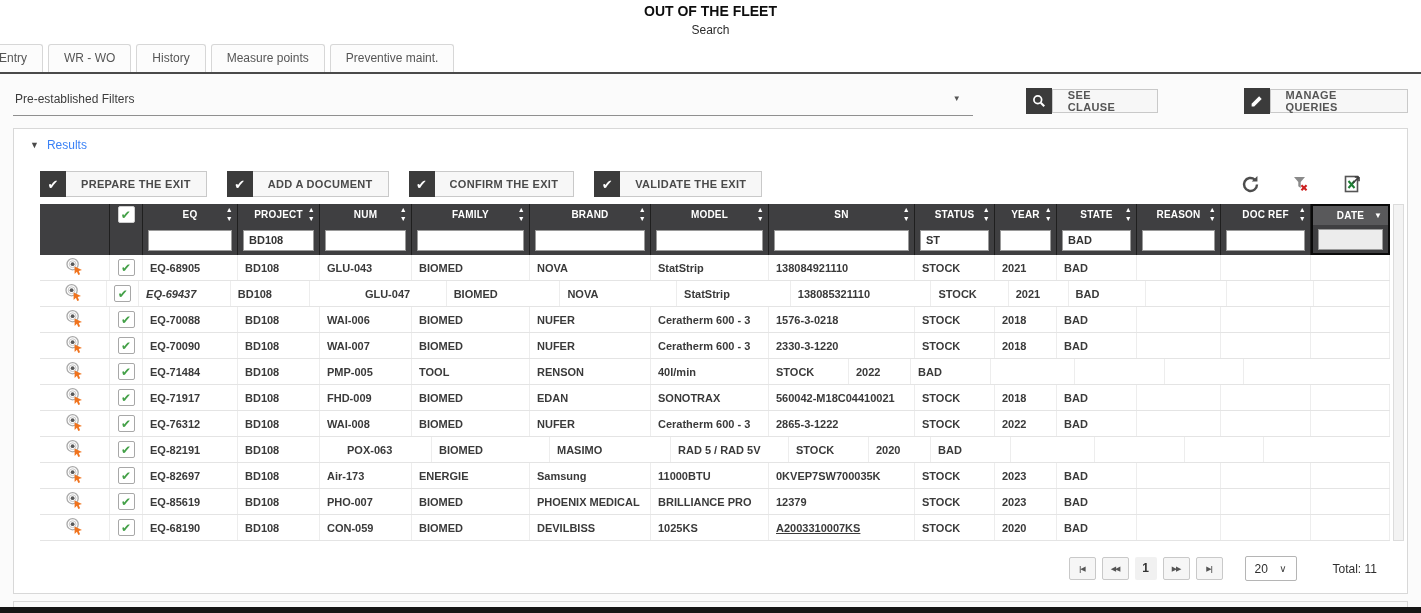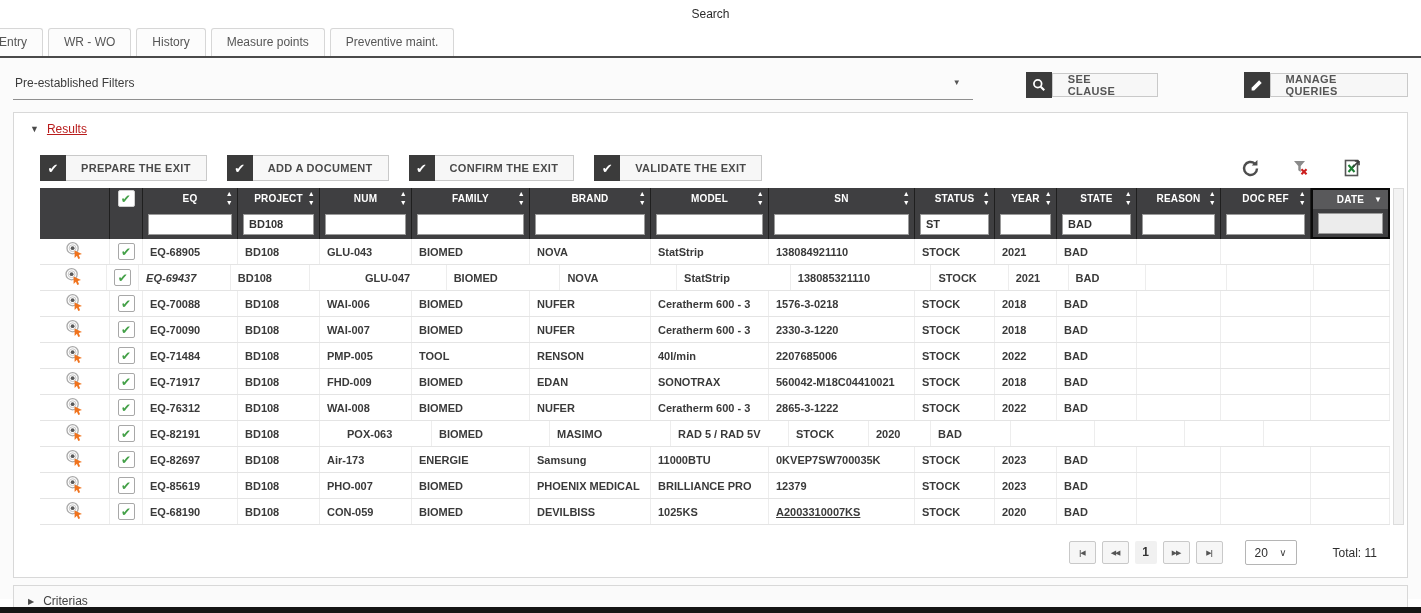--- a/index.html
+++ b/index.html
@@ -28,21 +28,21 @@
   .dark-sq { width:26px; height:26px; background:#3b3b3b; display:flex; align-items:center; justify-content:center; flex:none; }
   .lt-btn { height:24px; border:1px solid #c9c9c9; background:#f7f7f7; display:flex; align-items:center;
             padding:0 15px; font-size:11px; font-weight:bold; color:#555; letter-spacing:.4px; }
   .see-clause-wrap { margin-left:53px; }
   .manage-wrap { margin-left:86px; }
 
   
   .results-panel { margin-top:12px; border:1px solid #d8d8d8; background:#fff; height:466px; position:relative; }
   .panel-head { display:flex; align-items:center; gap:8px; padding:9px 14px 4px 16px; font-size:12px; }
   .panel-head .tri { color:#4a4a4a; font-size:9px; }
-  .panel-head .sec-label { color:#b91c1c;text-decoration:underline; }
+  .panel-head .sec-label { color:#3b82f6; }
 
   .actions-row { display:flex; align-items:center; margin:15px 0 7px 26px; }
   .action-btn { display:flex; align-items:stretch; border:1px solid #c9c9c9; background:#f7f7f7; height:26px; margin-right:20px; cursor:default; }
   .action-btn .chk { width:26px; background:#3b3b3b; color:#fff; display:flex; align-items:center; justify-content:center;
                      font-size:13px; margin:-1px 0 -1px -1px; }
   .action-btn .albl { display:flex; align-items:center; padding:0 15px; font-size:11px; font-weight:bold; color:#4a4a4a; letter-spacing:.3px; }
   .tool-icons { margin-left:auto; margin-right:44px; display:flex; gap:29px; align-items:center; }
   .tool-icon { position:relative; width:22px; height:20px; display:flex; align-items:center; justify-content:center; cursor:default; }
 
   
@@ -86,20 +86,21 @@
   .criterias-panel .tri { font-size:8px; color:#4a4a4a; }
 
   .bottom-bar { position:absolute; left:0; right:0; bottom:0; height:6px; background:#151515; }
 </style>
 </head>
 <body>
 
 <div class="page">
 
   <div class="top-header">
+    <div class="title">OUT OF THE FLEET</div>
     <div class="subtitle">Search</div>
   </div>
 
   <div class="tabbar" id="tabbar">
       <div class="tab">Entry</div>
       <div class="tab">WR - WO</div>
       <div class="tab">History</div>
       <div class="tab">Measure points</div>
       <div class="tab">Preventive maint.</div>
     </div>
@@ -433,21 +434,20 @@
                 </div>
                 <div class="td cen" style="width: 33px;">
                   <span class="rowchk">✔</span>
                 </div>
                 <div class="td" style="width: 95px;">EQ-71484</div>
                 <div class="td" style="width: 82px;">BD108</div>
                 <div class="td" style="width: 92px;">PMP-005</div>
                 <div class="td" style="width: 118px;">TOOL</div>
                 <div class="td" style="width: 121px;">RENSON</div>
                 <div class="td" style="width: 118px;">40l/min</div>
-                <div class="td" style="width: 146px;">2207685006</div>
                 <div class="td" style="width: 80px;">STOCK</div>
                 <div class="td" style="width: 62px;">2022</div>
                 <div class="td" style="width: 80px;">BAD</div>
                 <div class="td" style="width: 84px;"></div>
                 <div class="td" style="width: 90px;"></div>
                 <div class="td" style="width: 79px;"></div>
               </div>
               <div class="trow">
                 <div class="td cen" style="width: 70px;">
                   <span><svg width="19" height="19" viewBox="0 0 19 19">

